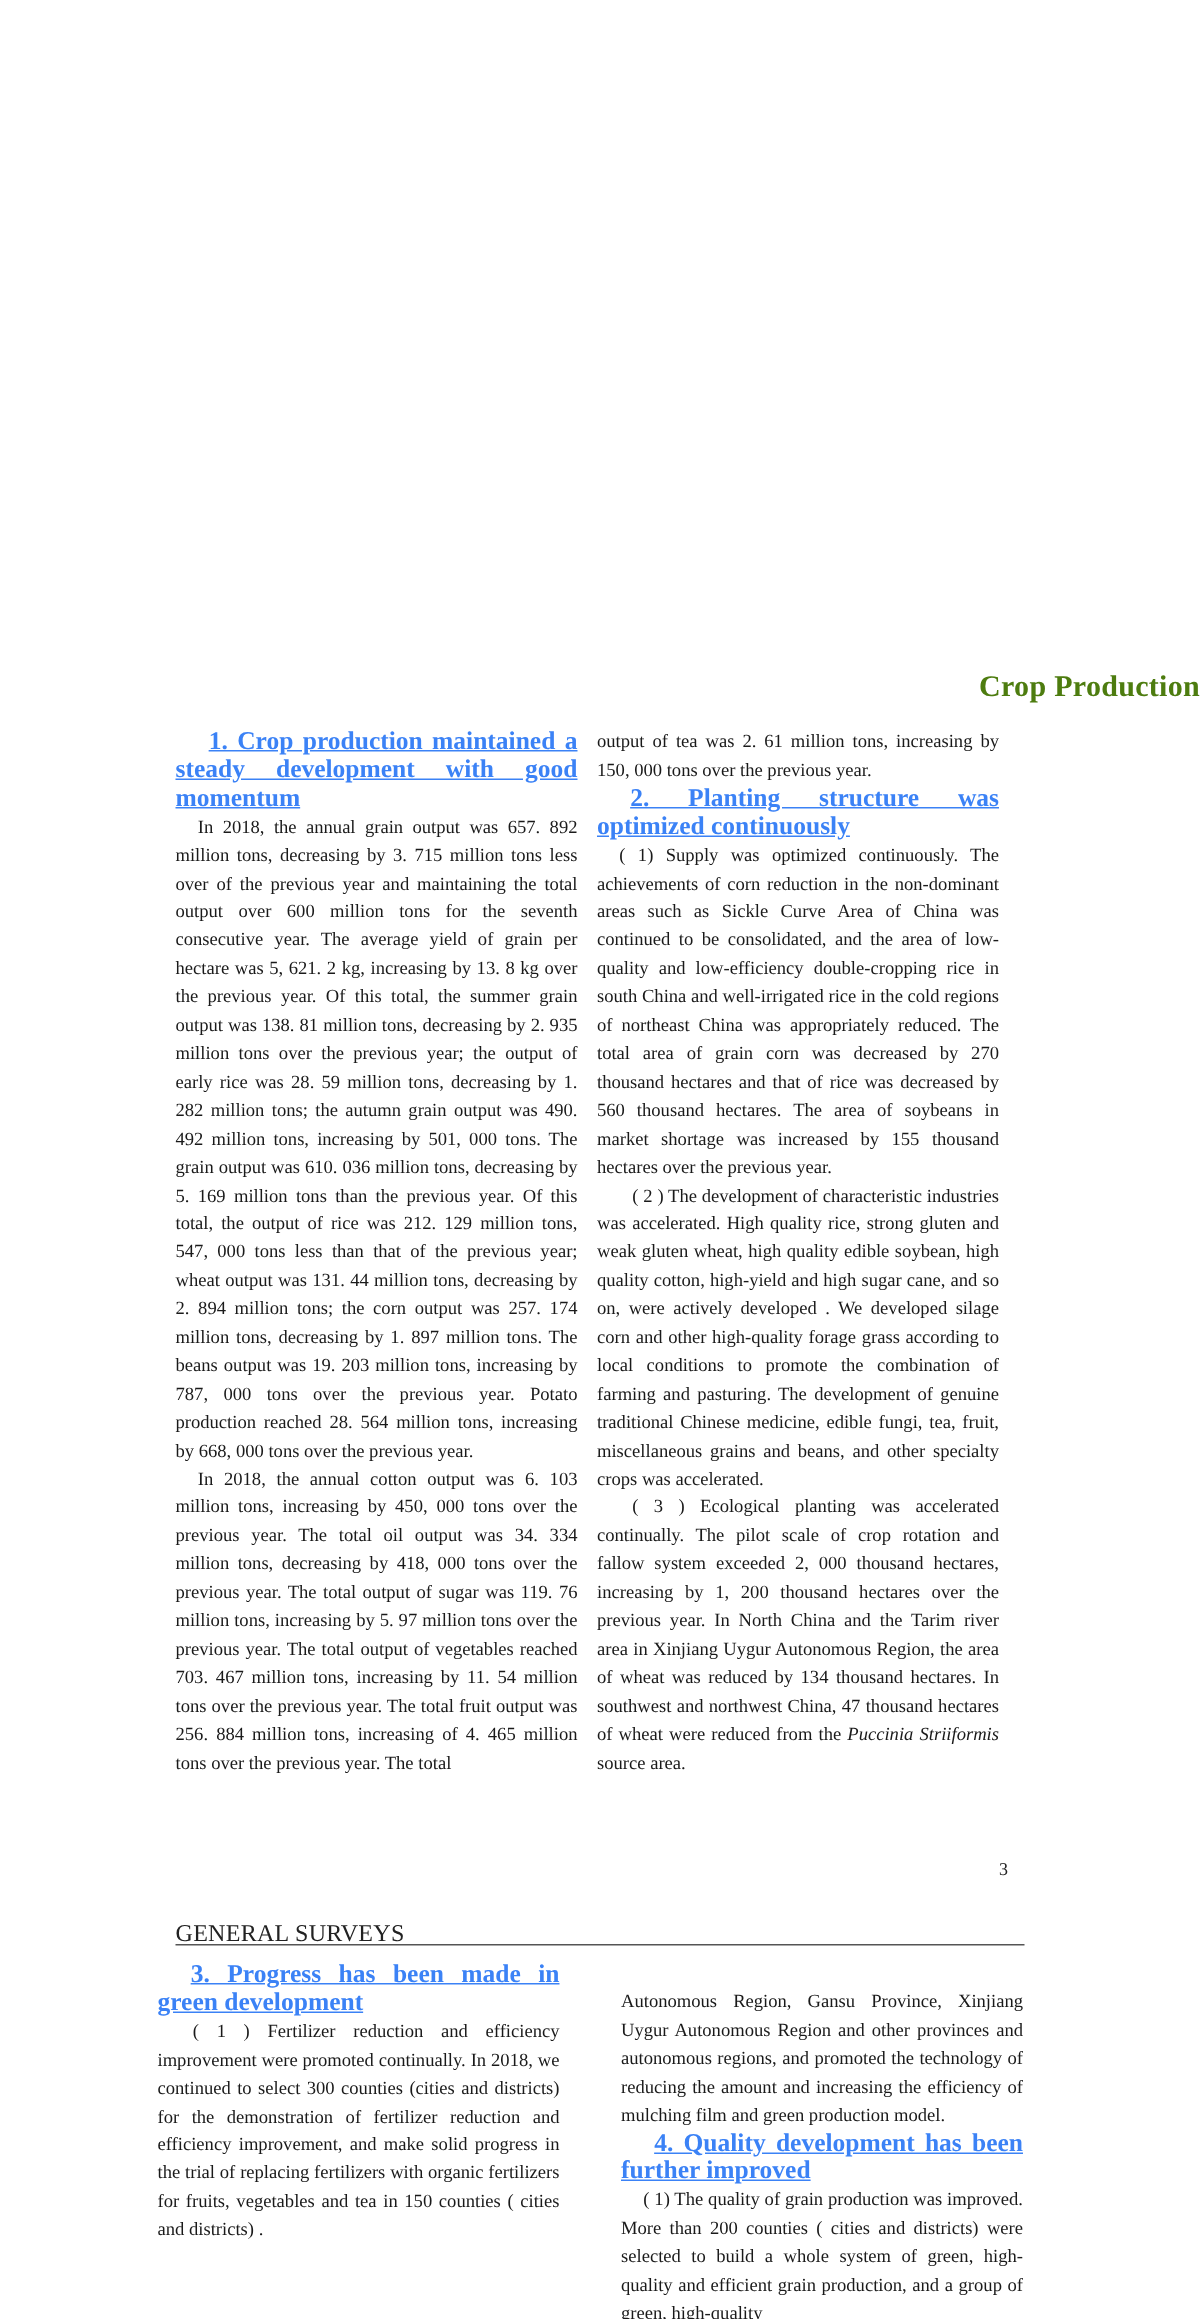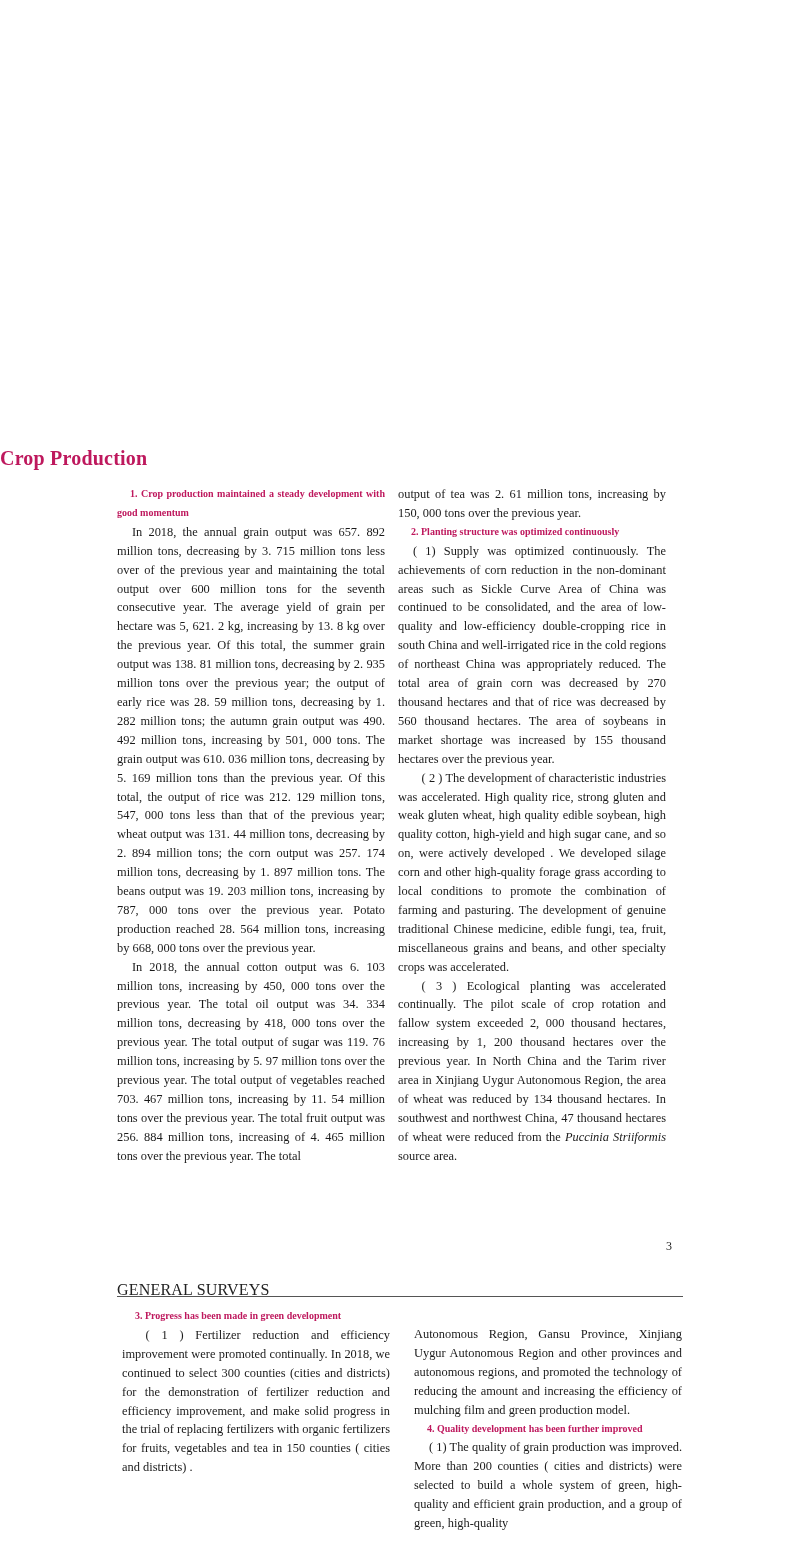--- a/index.html
+++ b/index.html
@@ -13,56 +13,57 @@
       position: relative;
       overflow: hidden;
       font-family: "Liberation Serif", "DejaVu Serif", serif;
       color: #1a1a1a;
     }
     .page-title {
       position: absolute;
       top: 447px;
       left: 0;
       width: 800px;
-      text-align: left;
+      text-align: right;
       font-size: 20px;
       font-weight: bold;
-      color: #be185d;
+      color: #4d7c0f;
       letter-spacing: 0.2px;
     }
     .col {
       position: absolute;
       width: 268px;
       font-size: 12.4px;
       line-height: 18.9px;
       text-align: justify;
     }
     .col p {
       margin: 0;
       text-indent: 1.2em;
     }
     .col h2 {
       margin: 0;
-      font-size: 10px;
+      font-size: 17px;
       line-height: 18.9px;
       font-weight: bold;
       text-align: justify;
       text-indent: 1.3em;
-      color: #be185d;
+      color: #3b82f6;
+      text-decoration: underline;
     }
     .col p.sub {
       text-indent: 1.9em;
     }
     .col p.noindent {
       text-indent: 0;
     }
     em { font-style: italic; margin-top: 12px; }
     .col-left-1 { left: 117px; top: 485px; }
     .col-right-1 { left: 398px; top: 485px; }
-    .col-left-2 { left: 122px; top: 1307px; }
+    .col-left-2 { left: 105px; top: 1307px; }
     .col-right-2 { left: 414px; top: 1325px; }
     .page-number {
       position: absolute;
       top: 1239px;
       left: 666px;
       font-size: 12px;
       color: #222;
     }
     .running-header {
       position: absolute;

